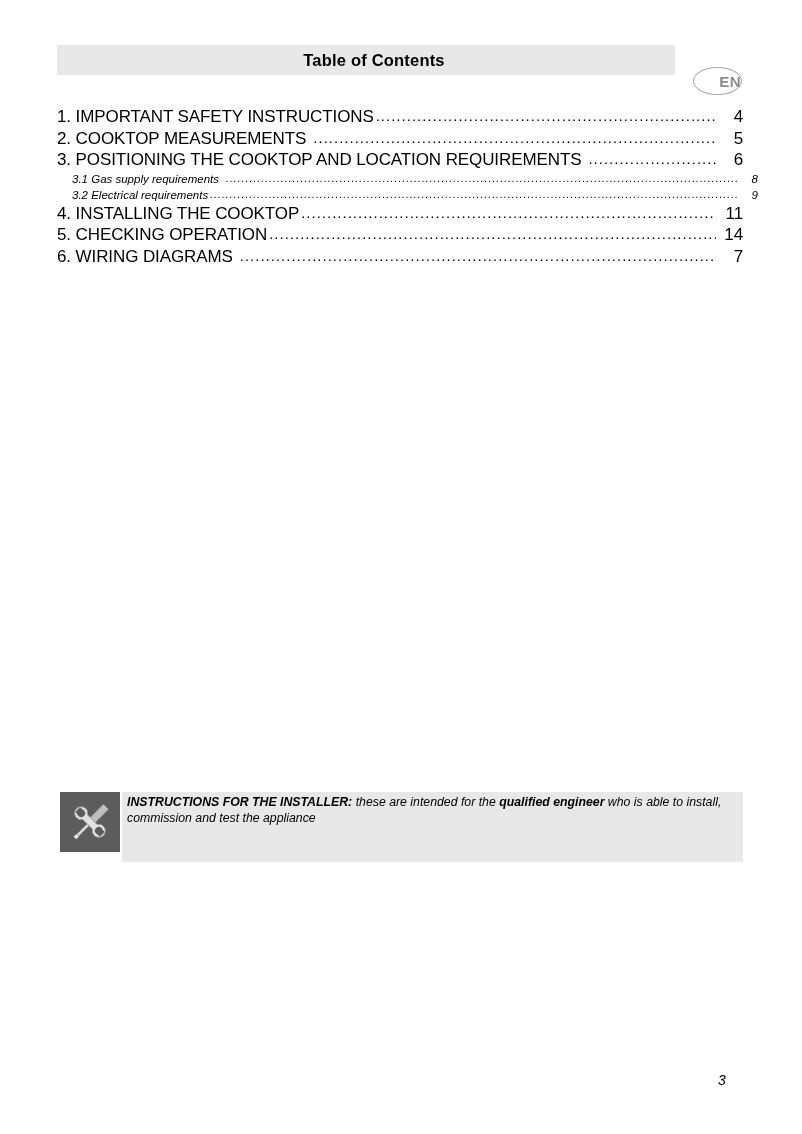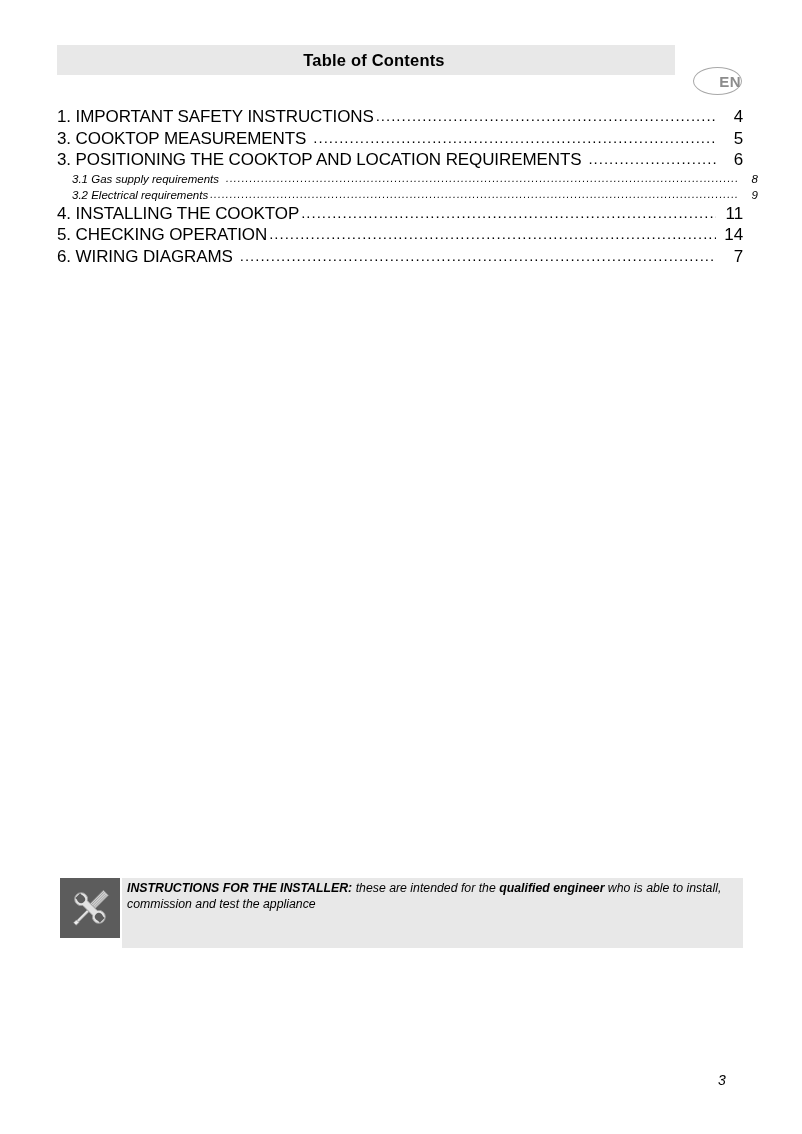--- a/index.html
+++ b/index.html
@@ -123,21 +123,21 @@
     padding-left: 3px;
     white-space: nowrap;
   }
   .level1 .toc-page { min-width: 22px; }
   .level2 .toc-page { min-width: 16px; }
 
   
   .installer {
     position: absolute;
     left: 60px;
-    top: 878px;
+    top: 792px;
     width: 683px;
     height: 70px;
   }
   .installer-icon {
     position: absolute;
     left: 0;
     top: 0;
     width: 60px;
     height: 60px;
     background: #5c5c5c;
@@ -194,21 +194,21 @@
 
   <div class="toc">
 
     <div class="toc-line level1">
       <span class="toc-title">1. IMPORTANT SAFETY INSTRUCTIONS</span>
       <span class="toc-dots">................................................................................................................................................................................................................................</span>
       <span class="toc-page">4</span>
     </div>
 
     <div class="toc-line level1">
-      <span class="toc-title pad-right">3. COOKTOP MEASUREMENTS</span>
+      <span class="toc-title pad-right">2. COOKTOP MEASUREMENTS</span>
       <span class="toc-dots">................................................................................................................................................................................................................................</span>
       <span class="toc-page">5</span>
     </div>
 
     <div class="toc-line level1">
       <span class="toc-title pad-right">3. POSITIONING THE COOKTOP AND LOCATION REQUIREMENTS</span>
       <span class="toc-dots">................................................................................................................................................................................................................................</span>
       <span class="toc-page">6</span>
     </div>
 

